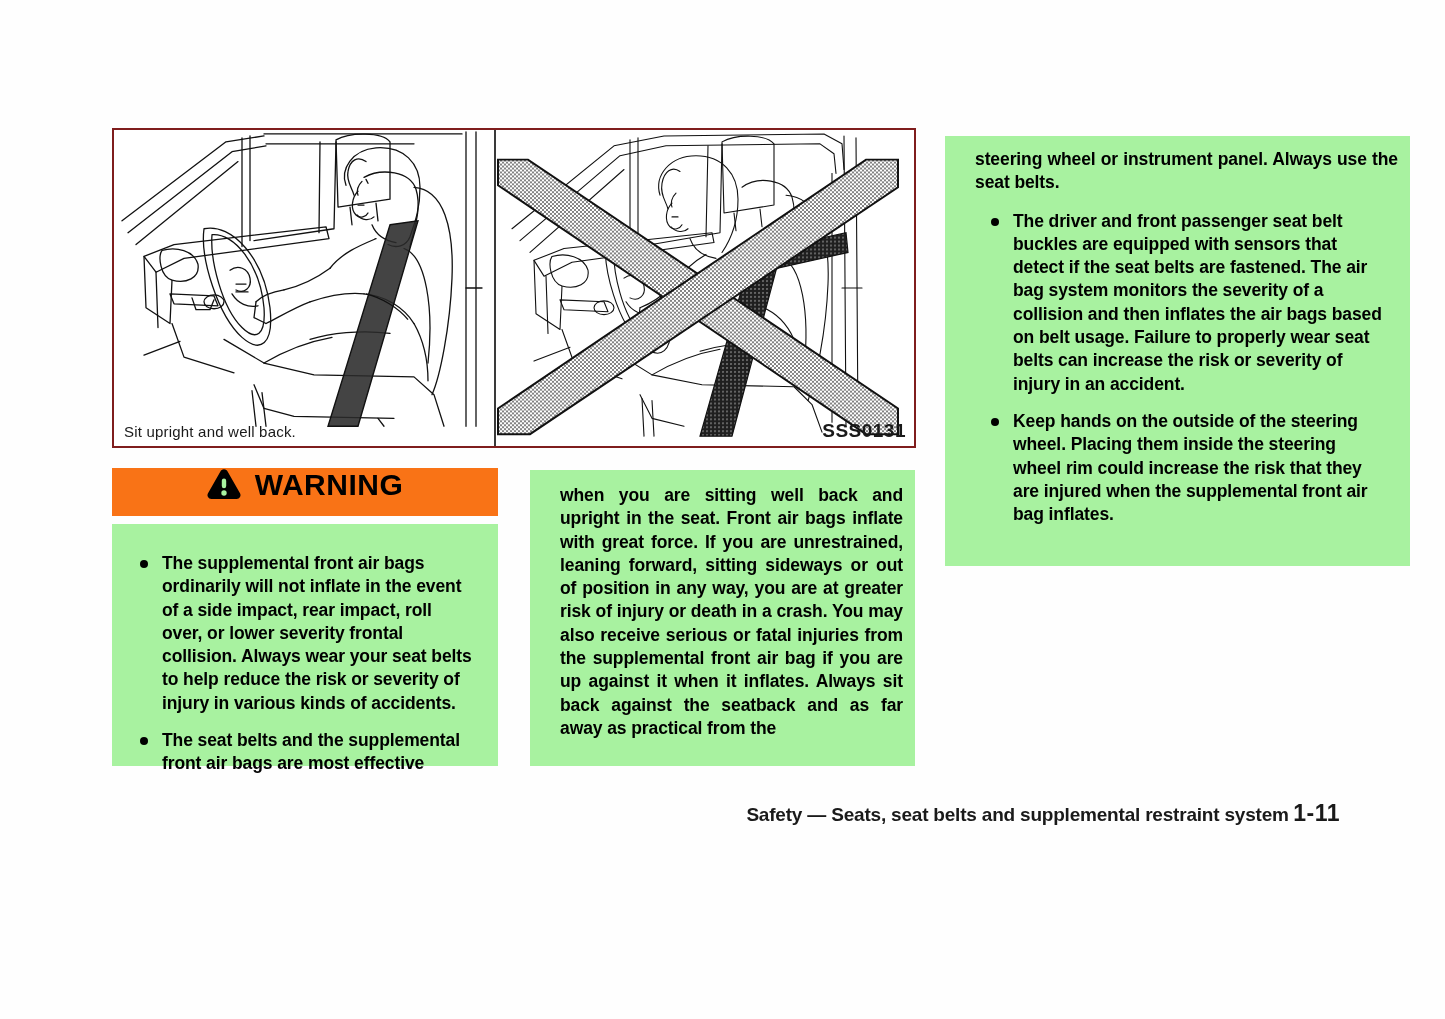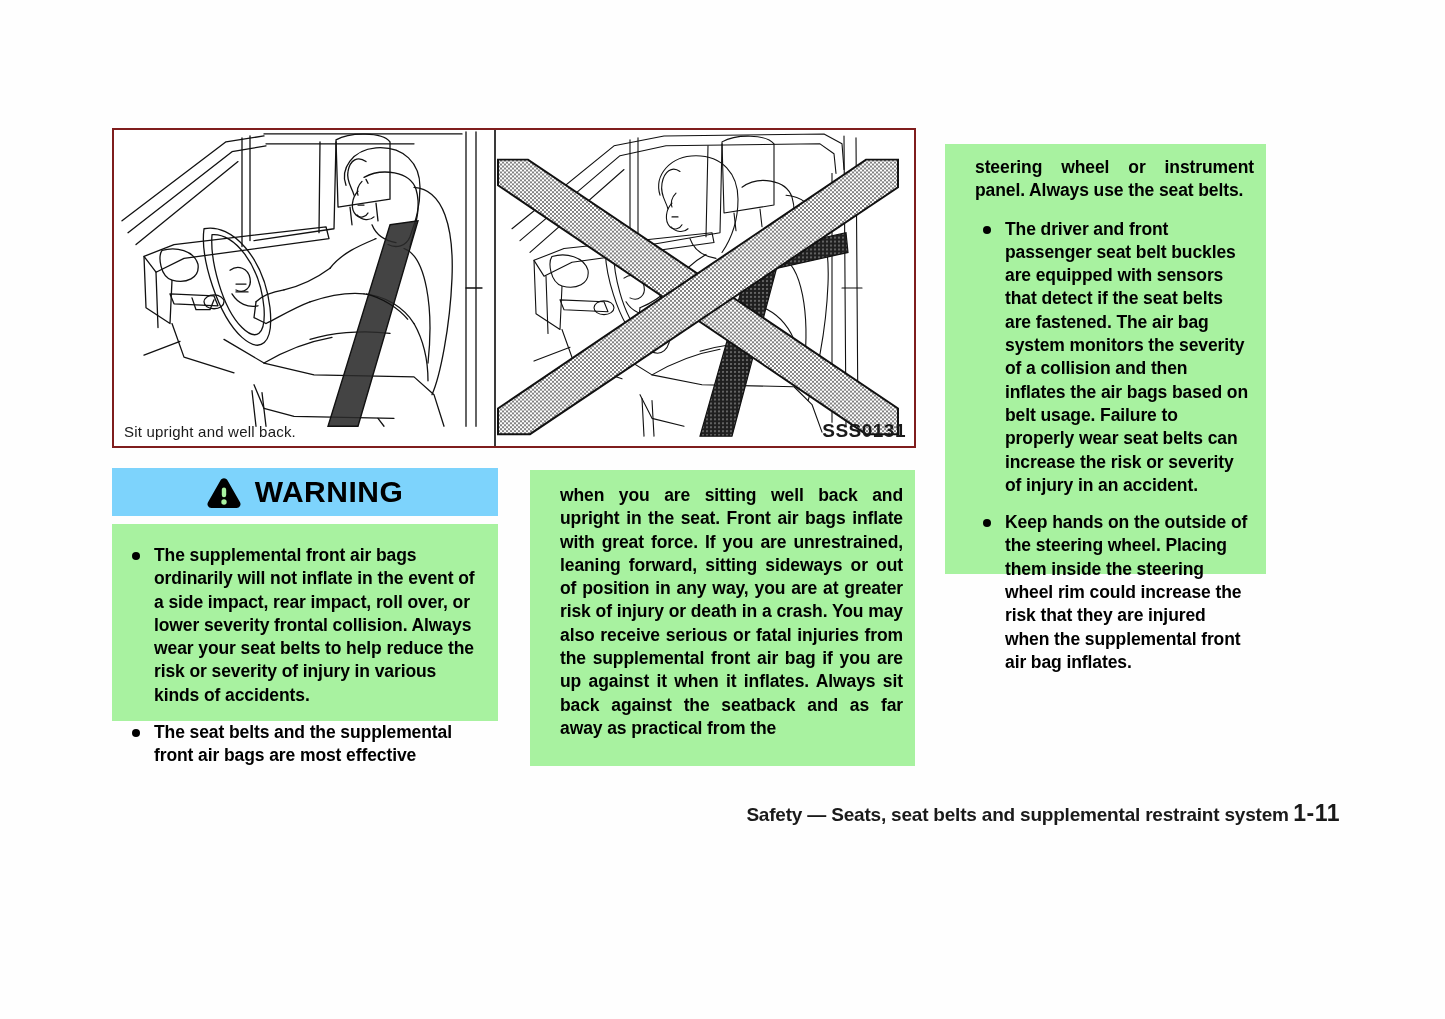--- a/index.html
+++ b/index.html
@@ -73,23 +73,23 @@
   }
   .fig-svg { display:block; width:100%; height:100%; }
 
   
   .warn-head {
     position: absolute;
     left: 112px;
     top: 468px;
     width: 386px;
     height: 48px;
-    background: #7dd3fc;
+    background: #f97316;
     display: flex;
-    align-items: center;
+    align-items: flex-start;
     justify-content: center;
     box-sizing: border-box;
   }
   .warn-head .tri {
     width: 34px;
     height: 31px;
     margin-right: 14px;
     flex: none;
     display: block;
   }
@@ -104,39 +104,39 @@
   .green-box {
     position: absolute;
     background: #a8f2a0;
     box-sizing: border-box;
     color: #000;
   }
   #warn-body {
     left: 112px;
     top: 524px;
     width: 386px;
-    height: 197px;
+    height: 242px;
     padding: 16px 14px 10px 12px;
   }
   #mid-col {
     left: 530px;
     top: 470px;
     width: 385px;
     height: 296px;
     padding: 14px 12px 6px 30px;
   }
   #right-col {
     left: 945px;
-    top: 144px;
-    width: 321px;
+    top: 136px;
+    width: 465px;
     height: 430px;
     padding: 12px 12px 10px 30px;
   }
 
-  .bullet-list { margin: 4px; padding: 0; list-style: none; }
+  .bullet-list { margin: 12px; padding: 0; list-style: none; }
   .bullet-item {
     position: relative;
     padding-left: 26px;
     margin-bottom: 14px;
   }
   .bullet-item:last-child { margin-bottom: 0; }
   .bullet-dot {
     position: absolute;
     left: 4px;
     top: 8px;

